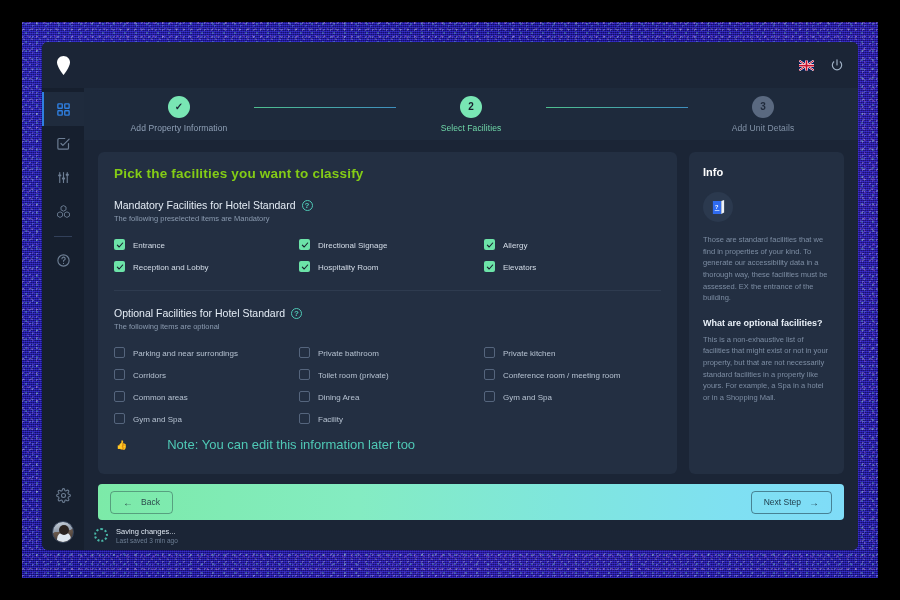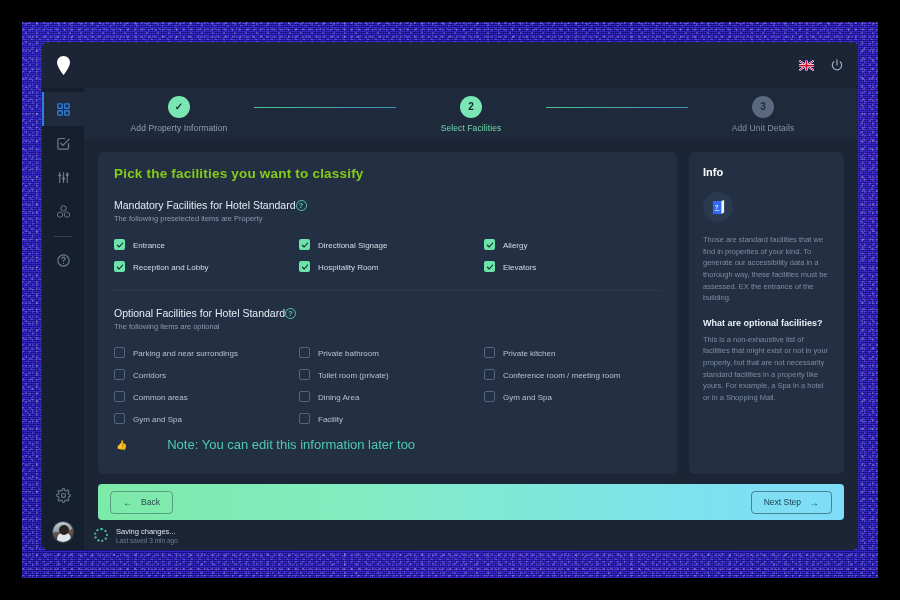--- a/index.html
+++ b/index.html
@@ -138,21 +138,21 @@
     display: flex; flex-direction: column;
   }
   .card-right { width: 155px; flex: 0 0 155px; padding: 14px 14px; }
 
   .page-title {
     color: #84cc16; font-size: 13.5px; font-weight: bold; letter-spacing: .2px;
     margin-bottom: 18px;
   }
   .section { }
   .section-head {
-    display: flex; align-items: center; 
+    display: flex; align-items: center; gap: 6px;
   }
   .section-title { color: #e4ecf5; font-size: 10.5px; }
   .qmark {
     width: 11px; height: 11px; border-radius: 50%;
     border: 1px solid #4fc9b6; color: #4fc9b6;
     font-size: 8px; line-height: 9px; text-align: center; font-weight: bold;
     display:flex; align-items:center; justify-content:center;
   }
   .section-sub { color: #8b9bb0; font-size: 7.5px; margin-top: 3px; }
 
@@ -333,21 +333,21 @@
         <div class="main">
 
           <div class="card card-left">
             <div class="page-title">Pick the facilities you  want to classify</div>
 
             <div class="section">
               <div class="section-head">
                 <span class="section-title">Mandatory Facilities for Hotel Standard</span>
                 <span class="qmark">?</span>
               </div>
-              <div class="section-sub">The following preselected items are Property</div>
+              <div class="section-sub">The following preselected items are Mandatory</div>
 
               <div class="grid3">
                 <div class="chk-row">
                   <span class="cb on">
                     <svg viewBox="0 0 24 24" fill="none" stroke="#17202e" stroke-width="3.4" stroke-linecap="round" stroke-linejoin="round">
                         <path d="M4 12.5l5.5 5.5L20 6"></path>
                       </svg>
                   </span>
                   <span class="chk-label">Entrance</span>
                 </div>

